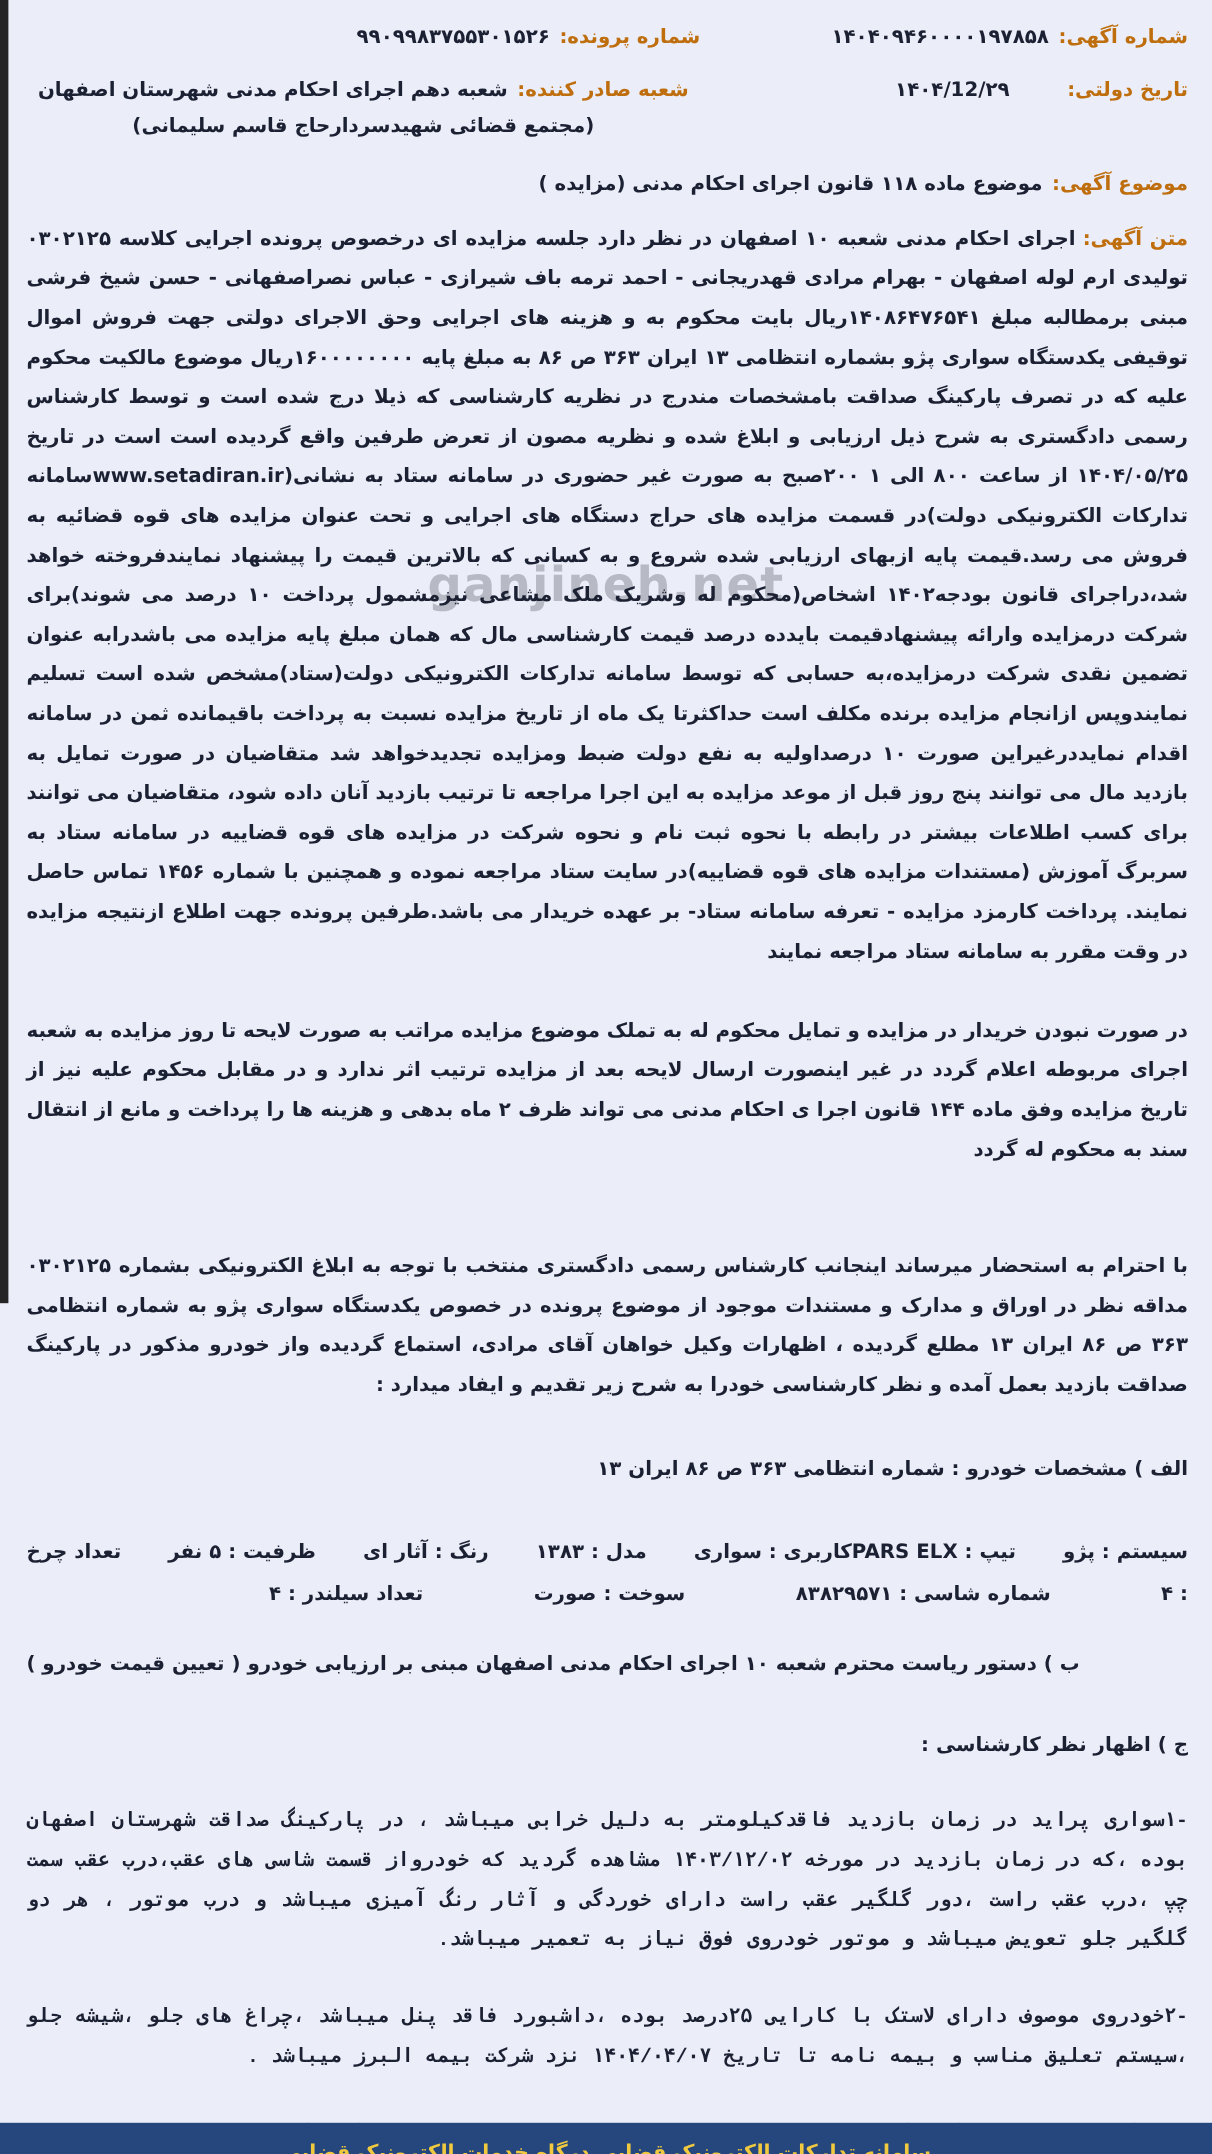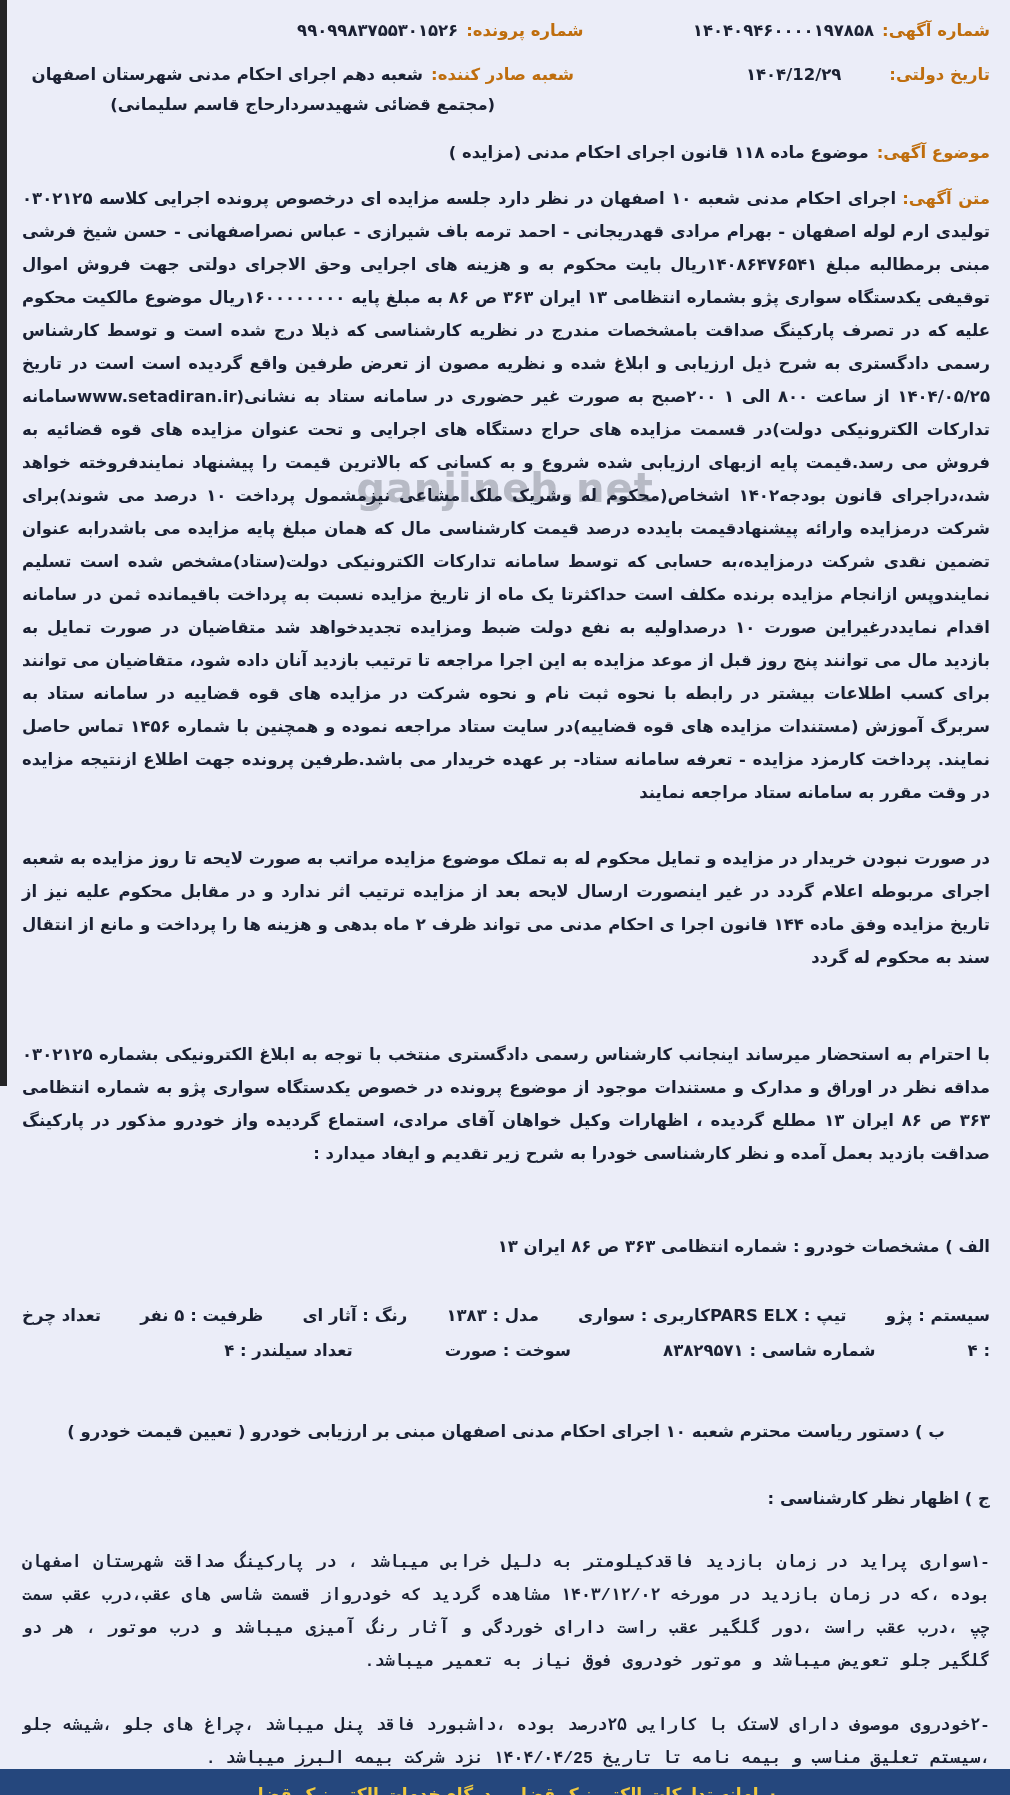--- a/index.html
+++ b/index.html
@@ -51,32 +51,32 @@
   .subject-row { margin-top: 18px; line-height: 30px; }
 
   .body { margin-top: 14px; }
   .para {
     text-align: justify;
     line-height: 33px;
   }
   .para .label { color: var(--label, #c06f10); margin-left: 6px; }
   .p2 { margin-top: 33px; }
   .p3 { margin-top: 64px; }
-  .sec-a { margin-top: 60px; text-align: right; }
+  .sec-a { margin-top: 37px; text-align: right; }
   .specs-line1 {
     margin-top: 36px;
     display: flex; flex-direction: row; justify-content: space-between;
     line-height: 33px;
   }
   .specs-line2 {
     margin-top: 2px;
     display: flex; flex-direction: row; gap: 92px;
     line-height: 33px;
   }
-  .sec-b { margin-top: 48px; text-align: center; }
+  .sec-b { margin-top: 26px; text-align: left; }
   .sec-c { margin-top: 34px; text-align: right; }
   .finding { margin-top: 31px; font-family: Liberation Mono, monospace; }
 
   .footer-bar {
     position: absolute; left: 0; bottom: 0;
     width: 1010px; height: 26px;
     background: var(--footer-bg, #25477d);
     overflow: hidden;
     z-index: 4;
     text-align: center;
@@ -149,21 +149,21 @@
         <span>سوخت : صورت</span>
         <span>تعداد سیلندر : ۴</span>
       </div>
 
       <p class="para sec-b">ب ) دستور ریاست محترم شعبه ۱۰ اجرای احکام مدنی اصفهان مبنی بر ارزیابی خودرو ( تعیین قیمت خودرو )</p>
 
       <p class="para sec-c">ج ) اظهار نظر کارشناسی :</p>
 
       <p class="para finding">-۱سواری پراید در زمان بازدید فاقدکیلومتر به دلیل خرابی میباشد ، در پارکینگ صداقت شهرستان اصفهان  بوده ،که در زمان بازدید در مورخه ۱۴۰۳/۱۲/۰۲ مشاهده گردید که خودرواز قسمت شاسی های عقب،درب عقب سمت چپ ،درب عقب راست ،دور گلگیر عقب راست دارای خوردگی و آثار رنگ آمیزی میباشد و درب موتور ، هر دو گلگیر جلو تعویض میباشد و موتور خودروی فوق نیاز به تعمیر میباشد.</p>
 
-      <p class="para finding">-۲خودروی موصوف دارای لاستک با کارایی ۲۵درصد بوده ،داشبورد فاقد پنل میباشد ،چراغ های جلو ،شیشه جلو ،سیستم تعلیق مناسب و بیمه نامه تا تاریخ ۱۴۰۴/۰۴/25 نزد شرکت بیمه البرز میباشد .</p>
+      <p class="para finding">-۲خودروی موصوف دارای لاستک با کارایی ۲۵درصد بوده ،داشبورد فاقد پنل میباشد ،چراغ های جلو ،شیشه جلو ،سیستم تعلیق مناسب و بیمه نامه تا تاریخ ۱۴۰۴/۰۴/۰۷ نزد شرکت بیمه البرز میباشد .</p>
 
       <p class="para finding">-۳لذا باتوجه به موارد اعلامی و نوسانات قیمت خودرو عنایت به مدل و موارد اعلامی بند ج ردیف ۱ قیمت منصفانه و پایه مبلغ ۱/۶۰۰/۰۰۰/۰۰۰ ریال در نظر گرفته میشود .</p>
 
     </div>
   </div>
 
   <div class="footer-bar">
     <span class="footer-text">سامانه تدارکات الکترونیک قضایی   درگاه خدمات الکترونیک قضایی</span>
   </div>
 

